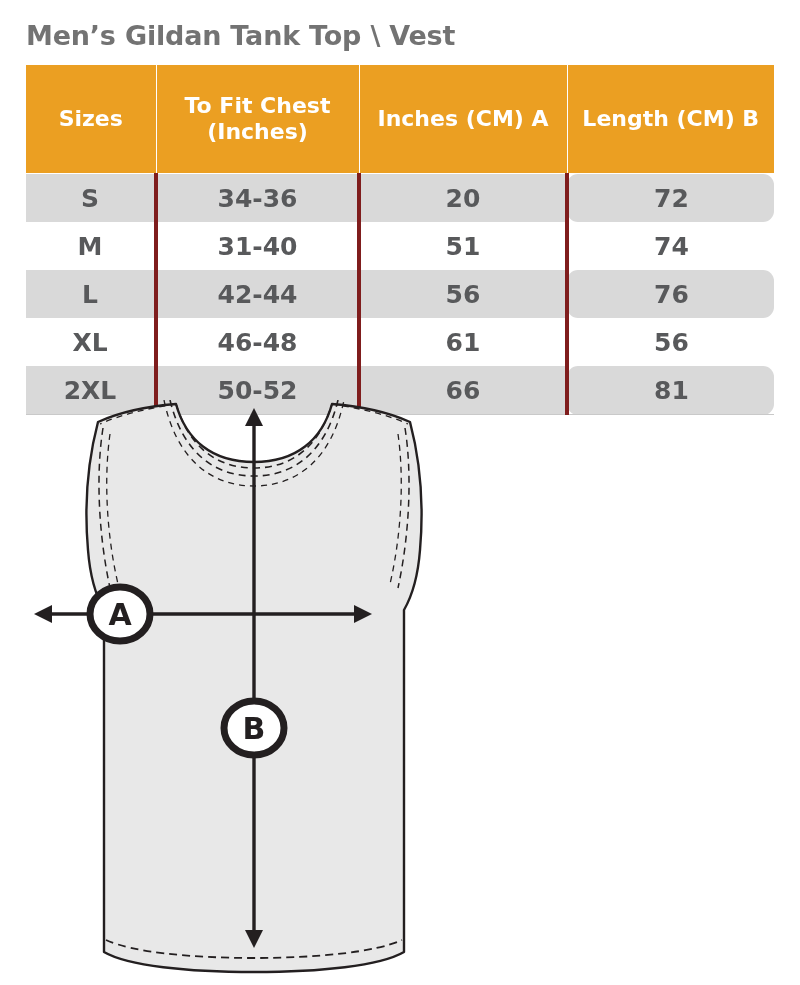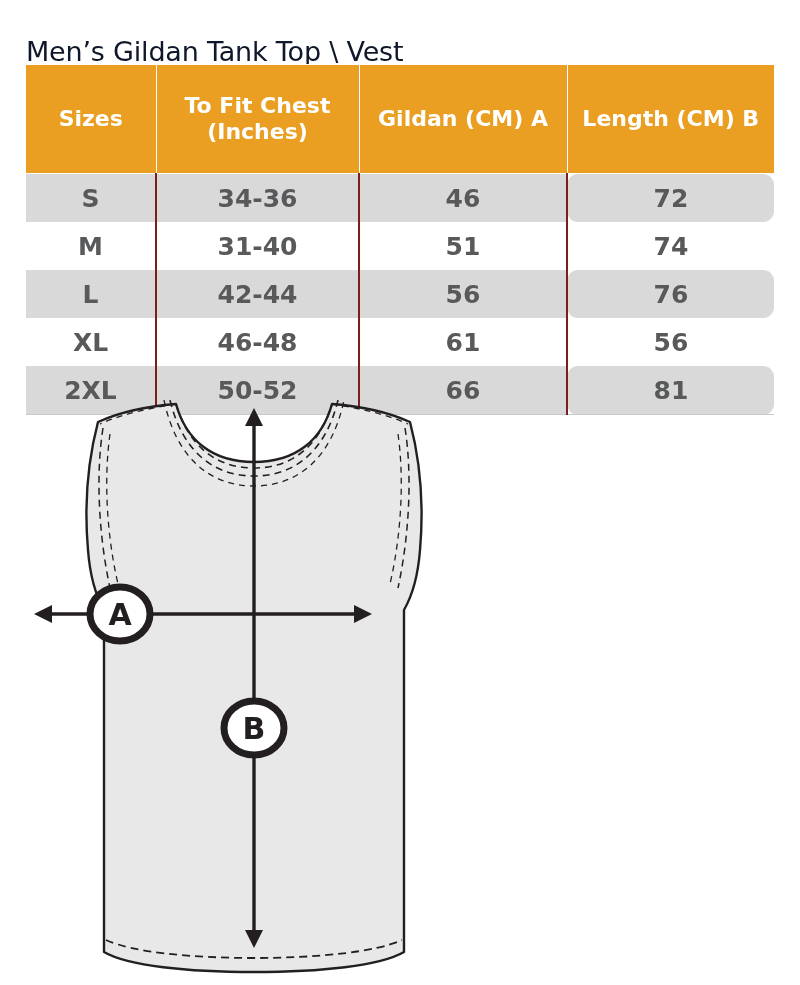--- a/index.html
+++ b/index.html
@@ -18,25 +18,24 @@
   .page {
     width: 800px;
     height: 985px;
     position: relative;
   }
   .title {
     position: absolute;
     left: 26px;
     top: 20px;
     font-size: 27px;
-    font-weight: 400;
+    font-weight: 700;
     letter-spacing: -0.2px;
-    color: #0f172a;
+    color: #737373;
     white-space: nowrap;
-    margin-top: 16px;
   }
   table.size-table {
     position: absolute;
     left: 26px;
     top: 64px;
     width: 748px;
     border-collapse: collapse;
     table-layout: fixed;
   }
   table.size-table th {
@@ -54,21 +53,21 @@
   table.size-table th:first-child { border-left: none; margin-left: 16px; }
   table.size-table th:last-child { border-right: none; text-align: center; }
   table.size-table td {
     font-size: 25px;
     font-weight: 700;
     color: #58595b;
     text-align: center;
     vertical-align: middle;
     height: 48px;
     padding: 0 6px;
-    border-left: 2px solid #7f1d1d;
+    border-left: 4px solid #7f1d1d;
     border-right: 1px solid #c9c9c9;
   }
   table.size-table tr.odd td { background: #d9d9d9; }
   table.size-table tr.even td { background: #ffffff; }
   table.size-table tbody tr:last-child td { border-bottom: 1px solid #c9c9c9; margin-top: 12px; }
   table.size-table td:first-child { border-left: none; }
   table.size-table td:last-child { border-right: none; border-radius: 11px; }
 
   .col-sizes   { width: 130px; }
   .col-chest   { width: 203px; }
@@ -95,29 +94,29 @@
     <colgroup>
       <col class="col-sizes">
       <col class="col-chest">
       <col class="col-width">
       <col class="col-length">
     </colgroup>
     <thead>
       <tr>
         <th>Sizes</th>
         <th>To Fit Chest (Inches)</th>
-        <th>Gildan (CM) A</th>
+        <th>Inches (CM) A</th>
         <th>Length  (CM) B</th>
       </tr>
     </thead>
     <tbody>
       <tr class="odd">
         <td>S</td>
         <td>34-36</td>
-        <td>46</td>
+        <td>20</td>
         <td>72</td>
       </tr>
       <tr class="even">
         <td>M</td>
         <td>31-40</td>
         <td>51</td>
         <td>74</td>
       </tr>
       <tr class="odd">
         <td>L</td>

